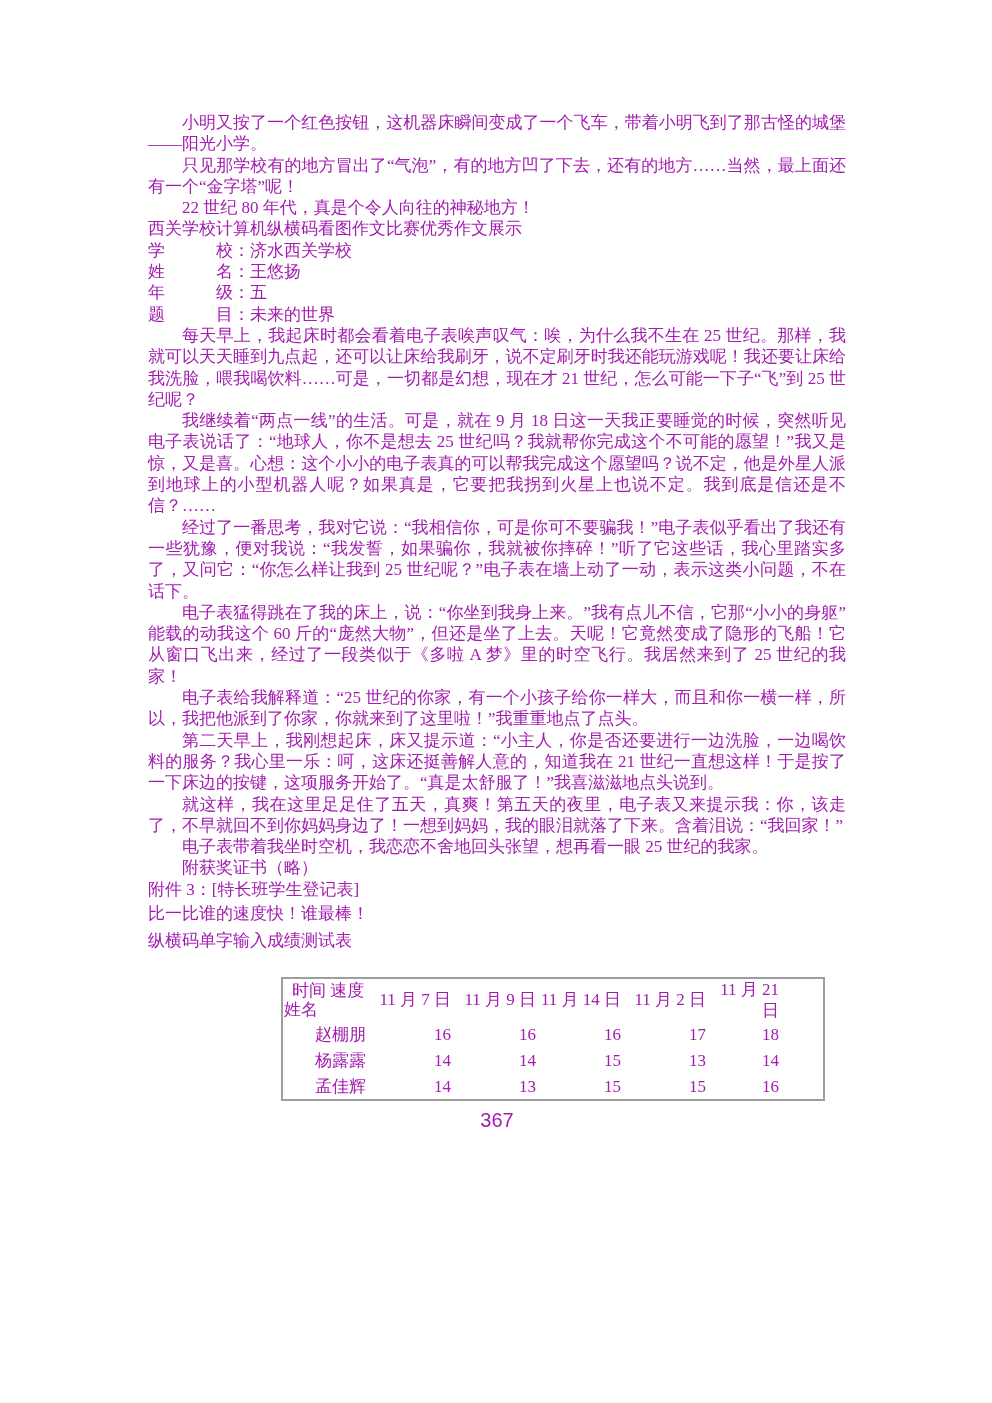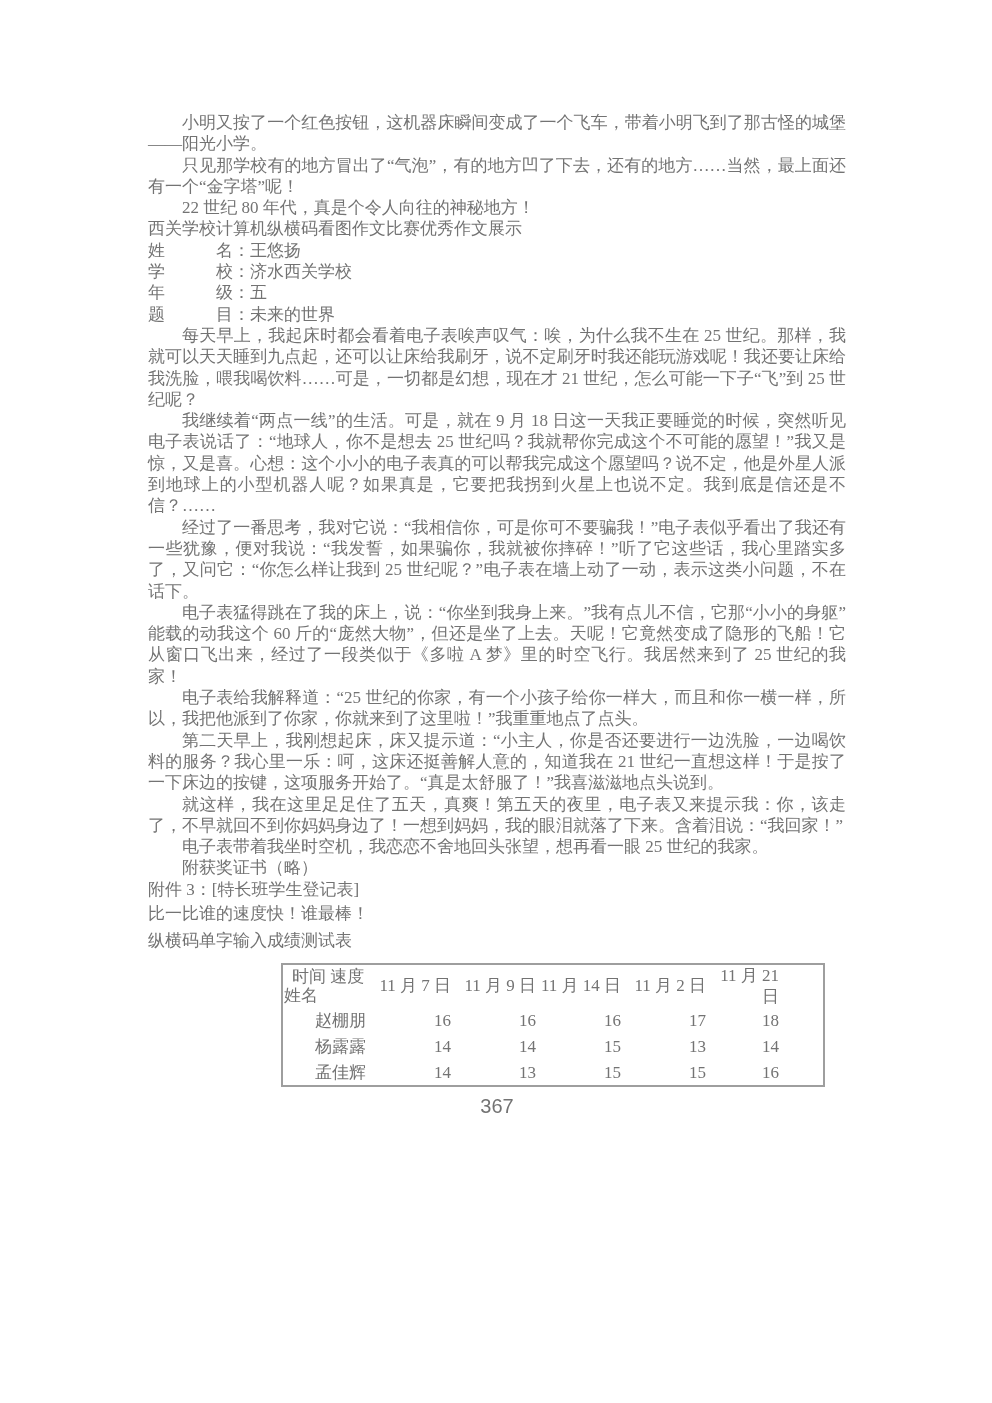--- a/index.html
+++ b/index.html
@@ -1,40 +1,40 @@
 <!DOCTYPE html>
 <html lang="zh"><head>
 <meta charset="utf-8">
 <style>
   html, body { margin: 0; padding: 0; background: #ffffff; }
   .page {
     position: relative;
     width: 992px;
     height: 1403px;
     background: #ffffff;
-    color: #737373;
+    color: #a21caf;
     font-family: "Liberation Serif", "DejaVu Serif", serif;
     font-size: 17px;
     line-height: 21.3px;
     overflow: hidden;
   }
   .content {
     position: absolute;
     left: 148px;
     top: 112px;
     width: 698px;
   }
   .content p { margin: 0; text-align: justify; }
   p.indent { text-indent: 2em; }
   p.center { }
   .slogan { margin-top: 3px !important; }
   .table-title { margin-top: 6px !important; }
 
   table.score-table {
-    margin-top: 11px;
+    margin-top: 25px;
     margin-left: 133px;
     width: 542px;
     border-collapse: collapse;
     table-layout: fixed;
     border: 2px solid #9e9e9e;
   }
   .score-table col.c0 { width: 84px; }
   .score-table col.c1, .score-table col.c2,
   .score-table col.c3, .score-table col.c4 { width: 85px; }
   .score-table col.c5 { width: 118px; }
@@ -63,22 +63,22 @@
 
 <div class="page">
   <div class="content">
 
     <p class="indent">小明又按了一个红色按钮，这机器床瞬间变成了一个飞车，带着小明飞到了那古怪的城堡——阳光小学。</p>
     <p class="indent">只见那学校有的地方冒出了“气泡”，有的地方凹了下去，还有的地方……当然，最上面还有一个“金字塔”呢！</p>
     <p class="indent">22 世纪 80 年代，真是个令人向往的神秘地方！</p>
 
     <p>西关学校计算机纵横码看图作文比赛优秀作文展示</p>
 
+    <p>学　　　校：济水西关学校</p>
     <p>姓　　　名：王悠扬</p>
-    <p>学　　　校：济水西关学校</p>
     <p>年　　　级：五</p>
     <p>题　　　目：未来的世界</p>
 
     <p class="indent">每天早上，我起床时都会看着电子表唉声叹气：唉，为什么我不生在 25 世纪。那样，我就可以天天睡到九点起，还可以让床给我刷牙，说不定刷牙时我还能玩游戏呢！我还要让床给我洗脸，喂我喝饮料……可是，一切都是幻想，现在才 21 世纪，怎么可能一下子“飞”到 25 世纪呢？</p>
     <p class="indent">我继续着“两点一线”的生活。可是，就在 9 月 18 日这一天我正要睡觉的时候，突然听见电子表说话了：“地球人，你不是想去 25 世纪吗？我就帮你完成这个不可能的愿望！”我又是惊，又是喜。心想：这个小小的电子表真的可以帮我完成这个愿望吗？说不定，他是外星人派到地球上的小型机器人呢？如果真是，它要把我拐到火星上也说不定。我到底是信还是不信？……</p>
     <p class="indent">经过了一番思考，我对它说：“我相信你，可是你可不要骗我！”电子表似乎看出了我还有一些犹豫，便对我说：“我发誓，如果骗你，我就被你摔碎！”听了它这些话，我心里踏实多了，又问它：“你怎么样让我到 25 世纪呢？”电子表在墙上动了一动，表示这类小问题，不在话下。</p>
     <p class="indent">电子表猛得跳在了我的床上，说：“你坐到我身上来。”我有点儿不信，它那“小小的身躯”能载的动我这个 60 斤的“庞然大物”，但还是坐了上去。天呢！它竟然变成了隐形的飞船！它从窗口飞出来，经过了一段类似于《多啦 A 梦》里的时空飞行。我居然来到了 25 世纪的我家！</p>
     <p class="indent">电子表给我解释道：“25 世纪的你家，有一个小孩子给你一样大，而且和你一横一样，所以，我把他派到了你家，你就来到了这里啦！”我重重地点了点头。</p>
     <p class="indent">第二天早上，我刚想起床，床又提示道：“小主人，你是否还要进行一边洗脸，一边喝饮料的服务？我心里一乐：呵，这床还挺善解人意的，知道我在 21 世纪一直想这样！于是按了一下床边的按键，这项服务开始了。“真是太舒服了！”我喜滋滋地点头说到。</p>
     <p class="indent">就这样，我在这里足足住了五天，真爽！第五天的夜里，电子表又来提示我：你，该走了，不早就回不到你妈妈身边了！一想到妈妈，我的眼泪就落了下来。含着泪说：“我回家！”</p>

